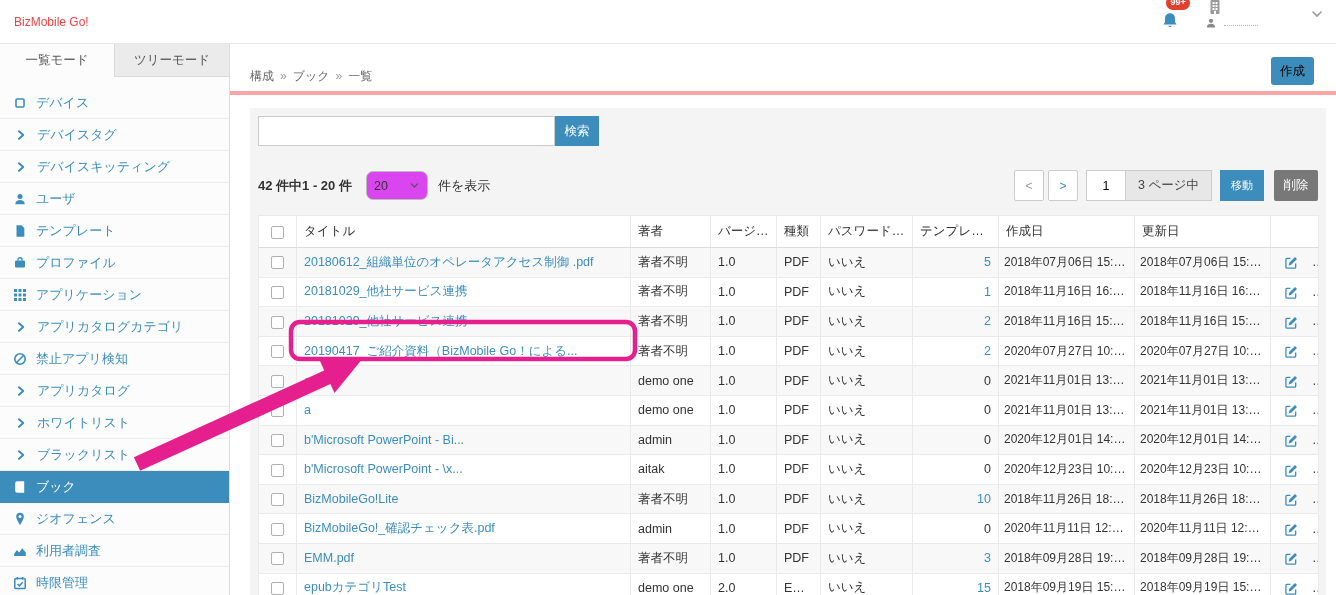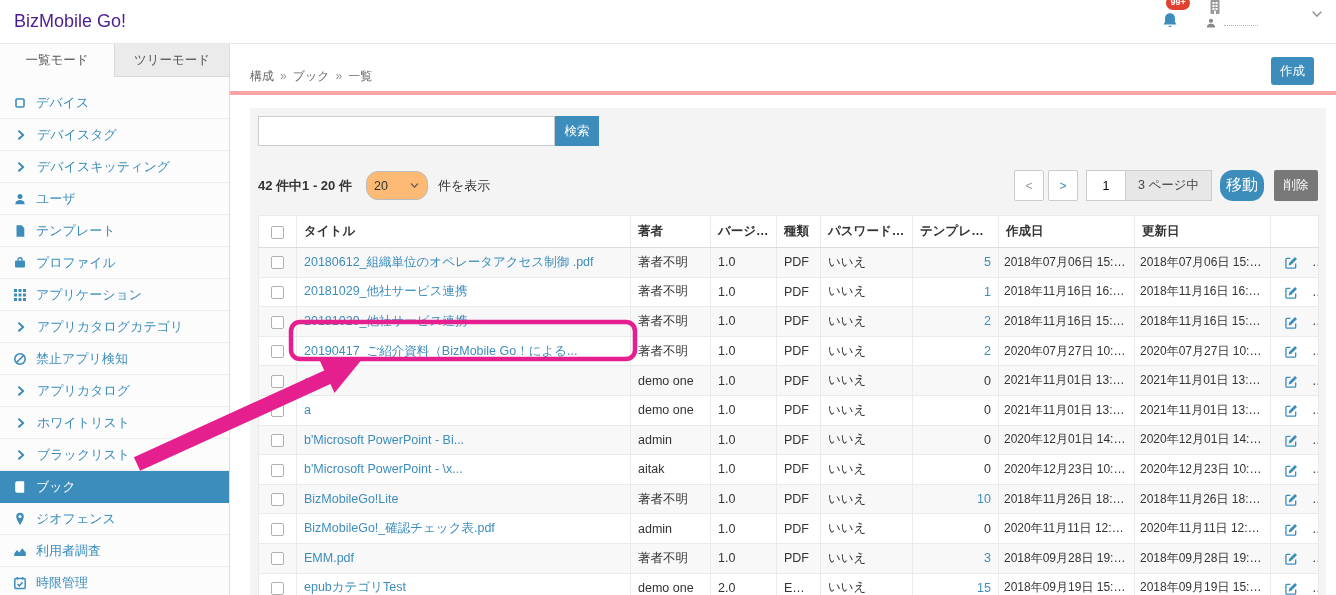--- a/index.html
+++ b/index.html
@@ -4,21 +4,21 @@
 <style>
 :root{--accent:#3c8dbc;--pink:#e51f8e;--badge:#e0402f}
 *{box-sizing:border-box;margin:0;padding:0}
 html,body{width:1336px;height:595px}
 body{position:relative;overflow:hidden;background:#fff;color:#333;
      font-family:"Liberation Sans","DejaVu Sans",sans-serif}
 svg{display:block}
 
 
 .navbar{height:44px;display:flex;align-items:stretch;background:#fff;border-bottom:1px solid #e7e7e7;position:relative;z-index:5}
-.brand{display:flex;align-items:center;padding:0 22px 0 14px;font-size:18px;color:#4c1d95}
+.brand{display:flex;align-items:center;padding:0 22px 0 14px;font-size:12px;color:#ef4444}
 .nav-menu{display:flex;align-items:stretch}
 .nav-item{display:flex;align-items:center;padding:0 15px;font-size:13.5px;color:#686868;cursor:pointer;white-space:nowrap}
 .nav-item.active{background:var(--accent);color:#fff}
 .nav-right{position:absolute;right:12px;top:0;height:27px;display:flex;align-items:center}
 .bell-wrap{position:relative;width:36px;height:40px}
 .bell-ic{position:absolute;left:2px;bottom:4px;width:18px;height:18px}
 .nav-badge{position:absolute;top:2px;left:7px;background:var(--badge);color:#fff;font-size:9px;font-weight:bold;padding:2.5px 4.5px;border-radius:8px;line-height:1}
 .org-col{display:flex;flex-direction:column;align-items:flex-start;margin-left:10px}
 .org-ic{width:14px;height:16px;margin-left:3px}
 .user-row{display:flex;align-items:flex-end;margin-top:2px}
@@ -36,45 +36,45 @@
 .side-item{height:32px;display:flex;align-items:center;gap:9px;padding-left:13px;border-bottom:1px solid #ededed;font-size:13px;color:var(--accent);cursor:pointer;white-space:nowrap}
 .side-item.indent{padding-left:14px}
 .side-item.active{background:var(--accent);color:#fff;border-bottom-color:var(--accent)}
 .side-icon{width:14px;height:14px;flex:none}
 .side-icon svg{width:100%;height:100%}
 
 
 .main{margin-left:230px;position:relative;height:551px}
 .page-head{height:51px;border-bottom:4px solid #fca5a5;padding:24px 0 0 20px;font-size:12px;color:#666}
 .crumb-sep{margin:0 6px;color:#999}
-.create-btn{position:absolute;top:13px;right:22px;width:43px;height:28px;background:var(--accent);color:#ffffff;border:none;border-radius:3px;font-size:12.5px;cursor:pointer}
+.create-btn{position:absolute;top:13px;right:22px;width:43px;height:28px;background:var(--accent);color:#000000;border:none;border-radius:3px;font-size:12.5px;cursor:pointer}
 
 .panel{margin:13px 10px 0 20px;background:#f4f4f4;padding:8px;height:487px;overflow:hidden}
 .search-row{display:flex}
 .search-input{width:297px;height:30px;border:1px solid #ccc;padding:0 8px;font-size:13px;background:#fff;outline:none}
 .search-btn{width:44px;height:30px;background:var(--accent);color:#fff;border:none;font-size:12.5px;cursor:pointer}
 
 .controls{display:flex;justify-content:space-between;align-items:center;margin-top:24px}
 .ctl-left{display:flex;align-items:center;font-size:13px}
 .summary{font-weight:bold;margin-right:14px}
-.select{width:62px;height:29px;background:#fdba74;border:1px solid #bbb;border-radius:12px;display:flex;align-items:center;justify-content:space-between;padding:0 7px;font-size:12.5px;cursor:pointer;margin-right:10px}
+.select{width:62px;height:29px;background:#d946ef;border:1px solid #bbb;border-radius:7px;display:flex;align-items:center;justify-content:space-between;padding:0 7px;font-size:12.5px;cursor:pointer;margin-right:10px}
 .caret{width:11px;height:11px}
 .ctl-right{display:flex;align-items:center}
 .pg-btn{width:30px;height:31px;background:#fff;border:1px solid #ccc;border-radius:2px;font-size:12px;display:flex;align-items:center;justify-content:center;cursor:pointer}
 .pg-prev{color:#9a9a9a;margin-right:4px}
 .pg-next{color:var(--accent);margin-right:8px}
 .pg-input{width:40px;height:31px;border:1px solid #ccc;text-align:center;font-size:12.5px;outline:none}
 .pg-total{height:31px;background:#e7e7e7;border:1px solid #ccc;border-left:none;display:flex;align-items:center;padding:0 12px;font-size:12.5px;color:#444;margin-right:8px}
-.btn-move{width:44px;height:31px;background:var(--accent);color:#fff;border:none;border-radius:13px;font-size:16px;margin-right:10px;cursor:pointer}
+.btn-move{width:44px;height:31px;background:var(--accent);color:#fff;border:none;border-radius:0;font-size:11px;margin-right:10px;cursor:pointer}
 .btn-del{width:44px;height:31px;background:#787878;color:#fff;border:none;border-radius:2px;font-size:12.5px;cursor:pointer}
 
 
 .books{margin-top:14px;border-collapse:collapse;width:100%;background:#fff;table-layout:fixed;font-size:12.5px}
 .books th,.books td{border:1px solid #eaeaea;padding:0 7px;height:29.6px;text-align:left;overflow:hidden;white-space:nowrap;text-overflow:ellipsis}
-.books thead th{font-weight:bold;border-bottom:1px solid #ddd;height:32px}
+.books thead th{font-weight:normal;border-bottom:1px solid #ddd;height:32px}
 .books tr.stripe td{background:#f8f8f8}
 .cb{display:inline-block;width:13px;height:13px;border:1px solid #b0b0b0;border-radius:2px;background:#fff;vertical-align:middle;cursor:pointer}
 .cb-cell,.actions-cell{text-align:center !important}
 .link{color:var(--accent);text-decoration:none;cursor:pointer}
 .num-cell{text-align:right !important}
 .date-cell{font-size:12px;padding:0 5px !important}
 .act-icon{display:inline-block;width:13px;height:13px;margin:0 7px;cursor:pointer;vertical-align:middle}
 .act-icon svg{width:100%;height:100%}
 
 

